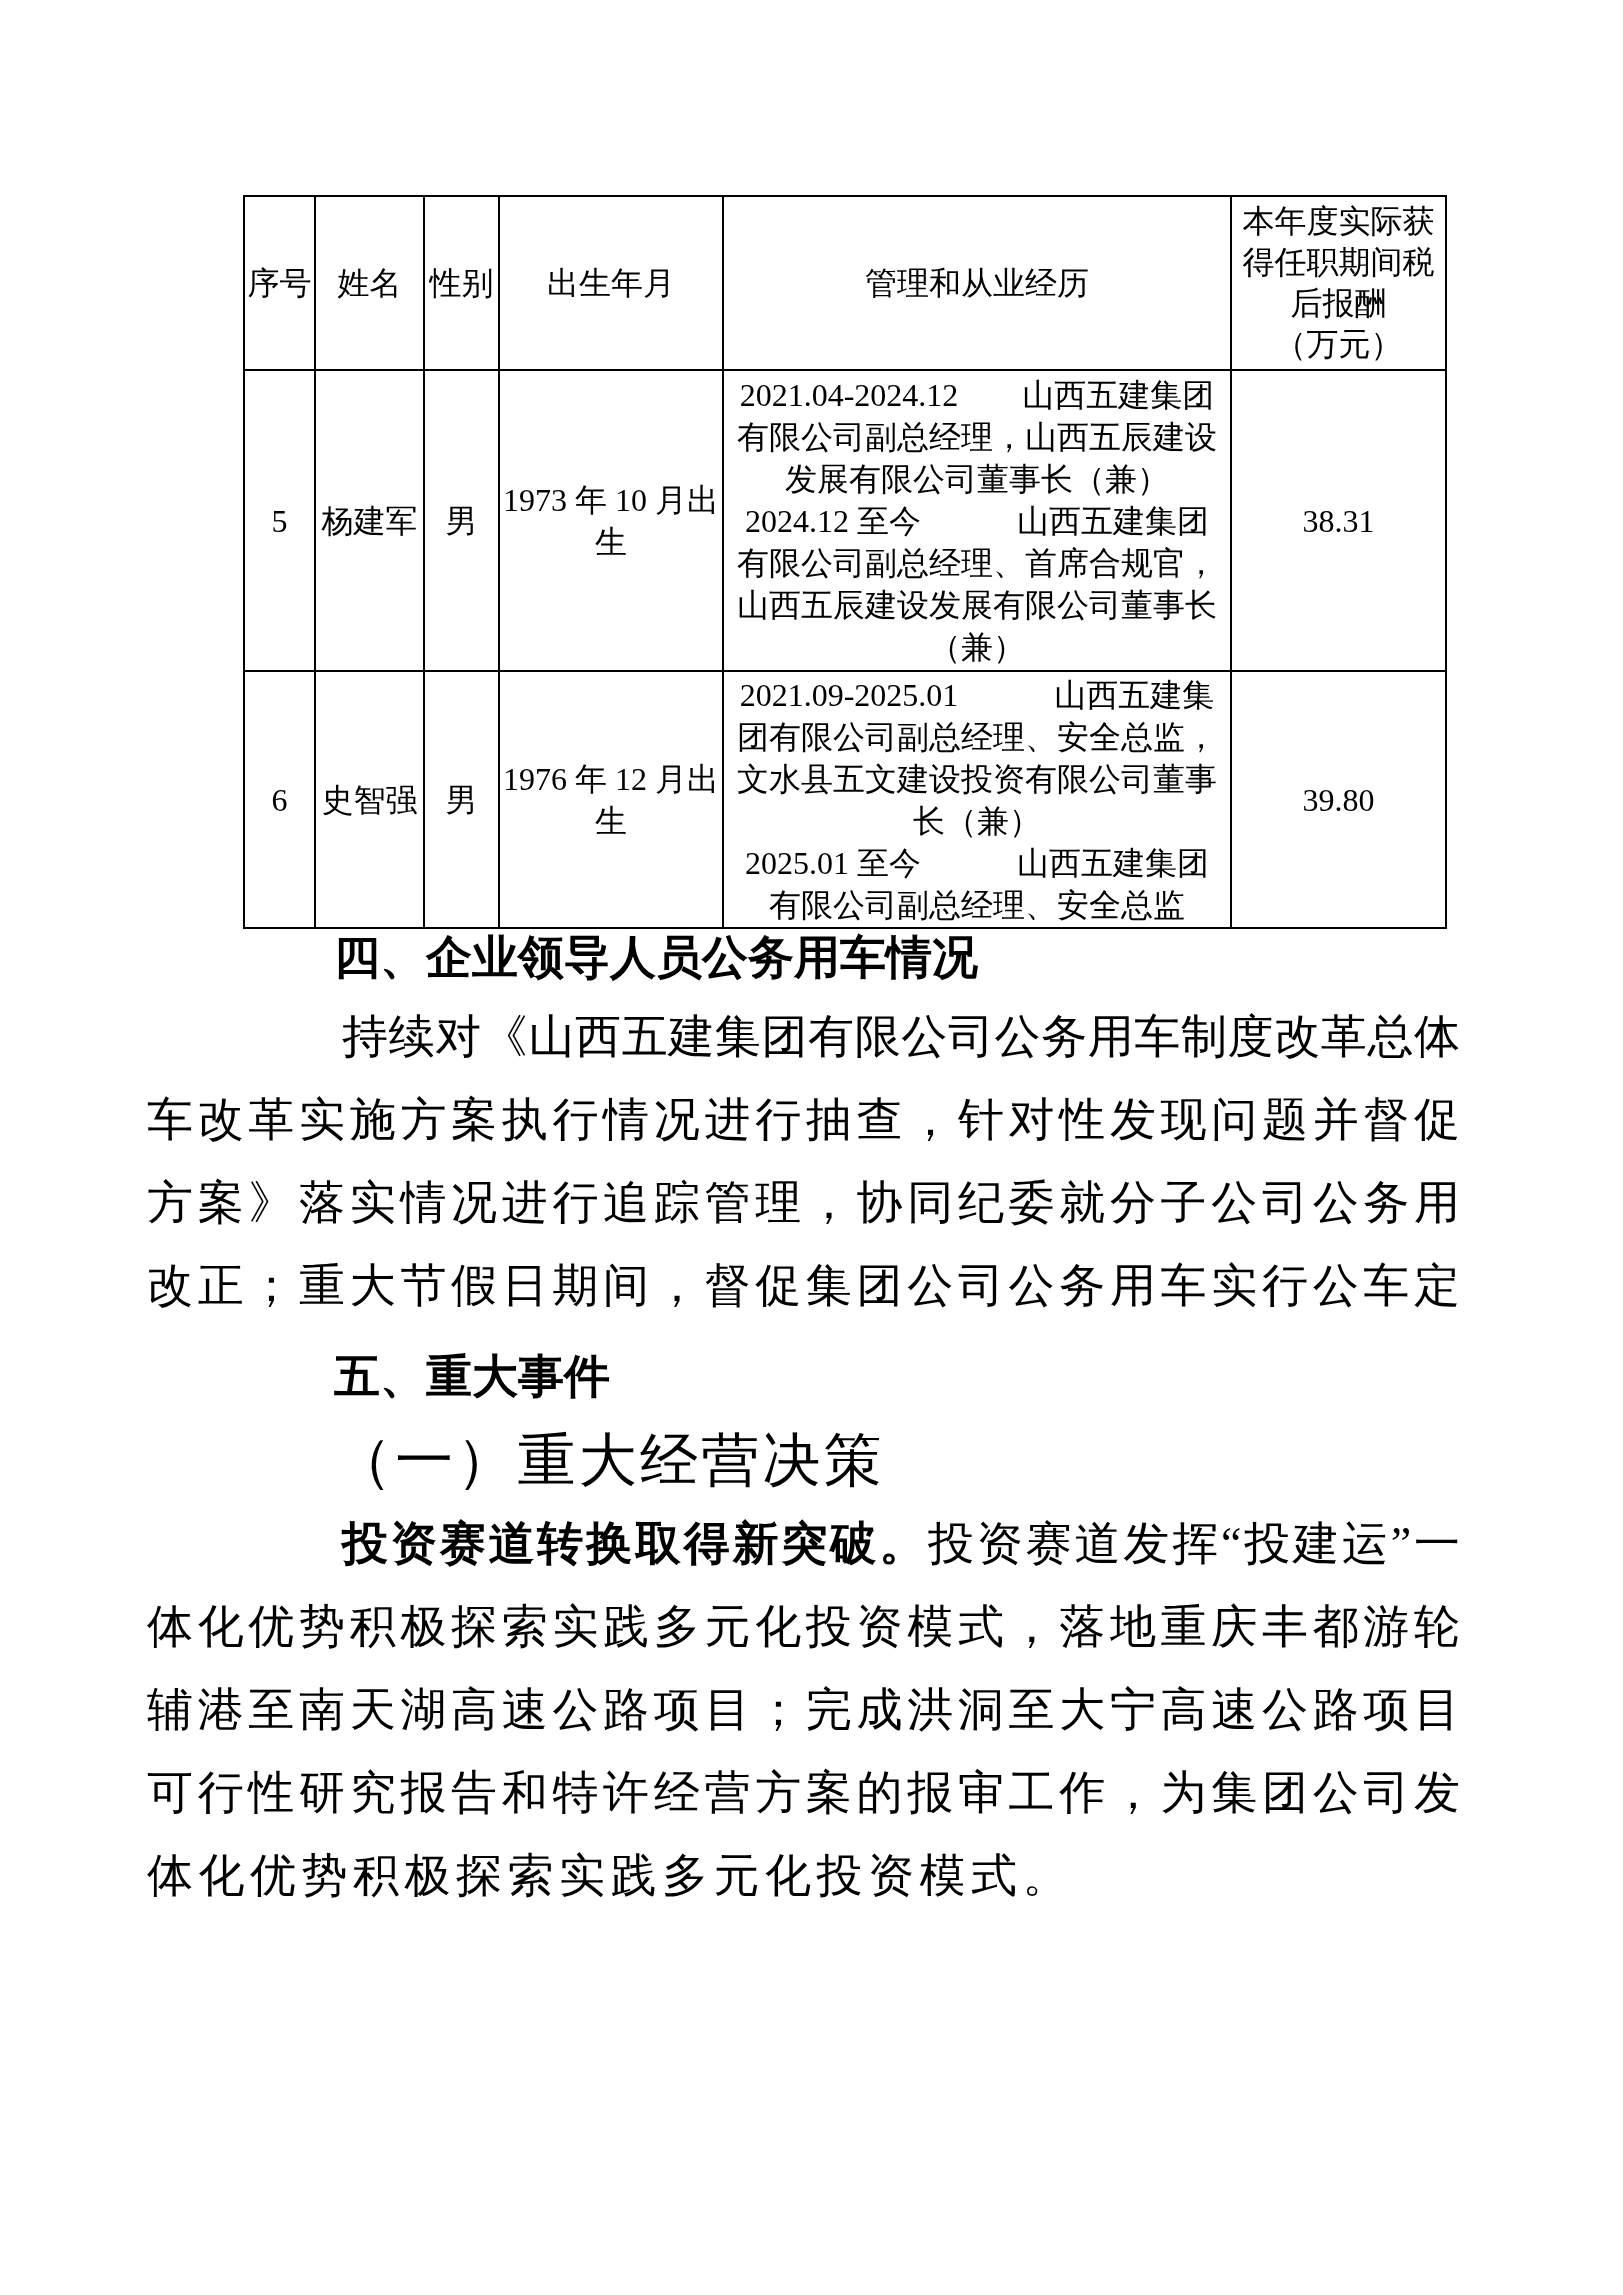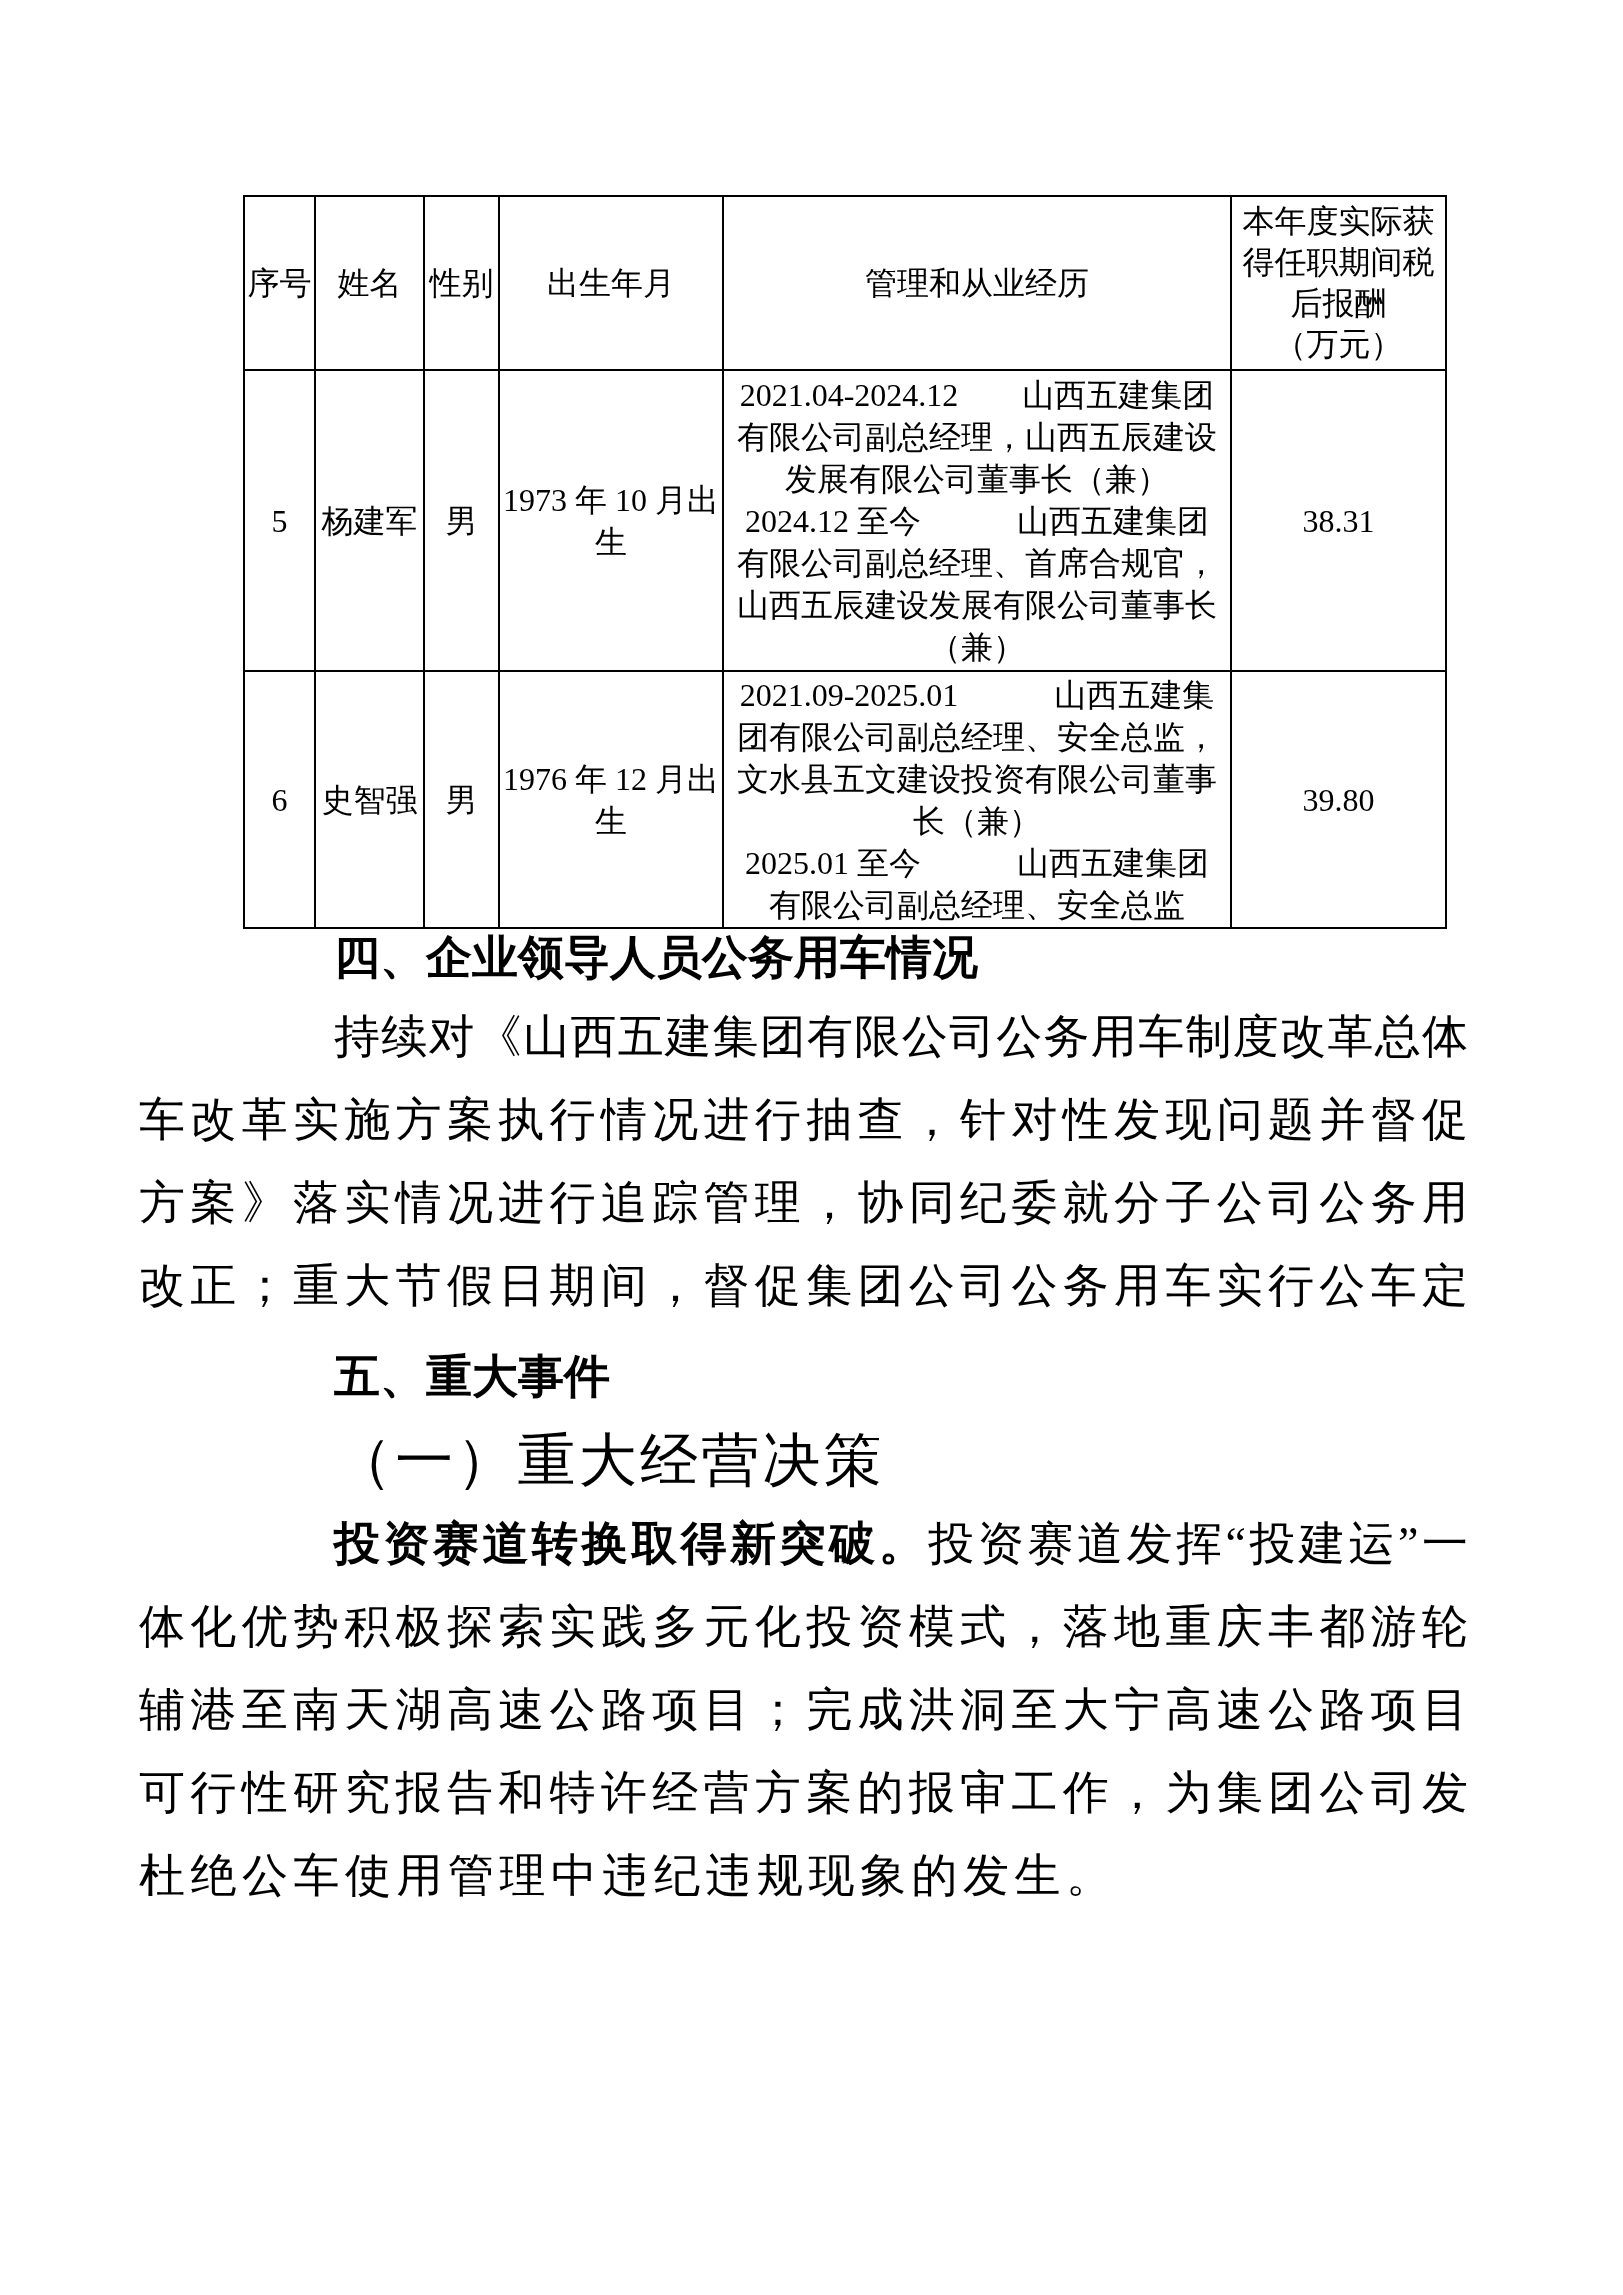--- a/index.html
+++ b/index.html
@@ -69,21 +69,21 @@
     line-height: 76px;
     margin: 19px 0 0 195px;
   }
   .heading-2 { margin-top: 11px; }
   .subheading {
     font-size: 58px;
     line-height: 82px;
     letter-spacing: 3.2px;
     margin: 6.3px 0 0 195px;
   }
-  .para { margin: 0; }
+  .para { margin: 8px; }
   .para .line {
     font-size: 46px;
     line-height: 83px;
     text-align: justify;
     text-align-last: justify;
     text-justify: inter-ideograph;
   }
   .para .line.first { text-indent: 195px; }
   .para .line.last  { text-align-last: left; letter-spacing: 5.5px; }
   .lead-bold { font-weight: bold; }
@@ -161,18 +161,18 @@
 
     <div class="heading heading-2">五、重大事件</div>
 
     <div class="subheading">（一）重大经营决策</div>
 
     <div class="para p2">
       <div class="line first"><span class="lead-bold">投资赛道转换取得新突破。</span><span>投资赛道发挥“投建运”一</span></div>
       <div class="line">体化优势积极探索实践多元化投资模式，落地重庆丰都游轮</div>
       <div class="line">辅港至南天湖高速公路项目；完成洪洞至大宁高速公路项目</div>
       <div class="line">可行性研究报告和特许经营方案的报审工作，为集团公司发</div>
-      <div class="line last">杜绝公车使用管理中违纪违规现象的发生。</div>
+      <div class="line last">体化优势积极探索实践多元化投资模式。</div>
     </div>
 
   </div>
 </div>
 
 
 </body></html>

